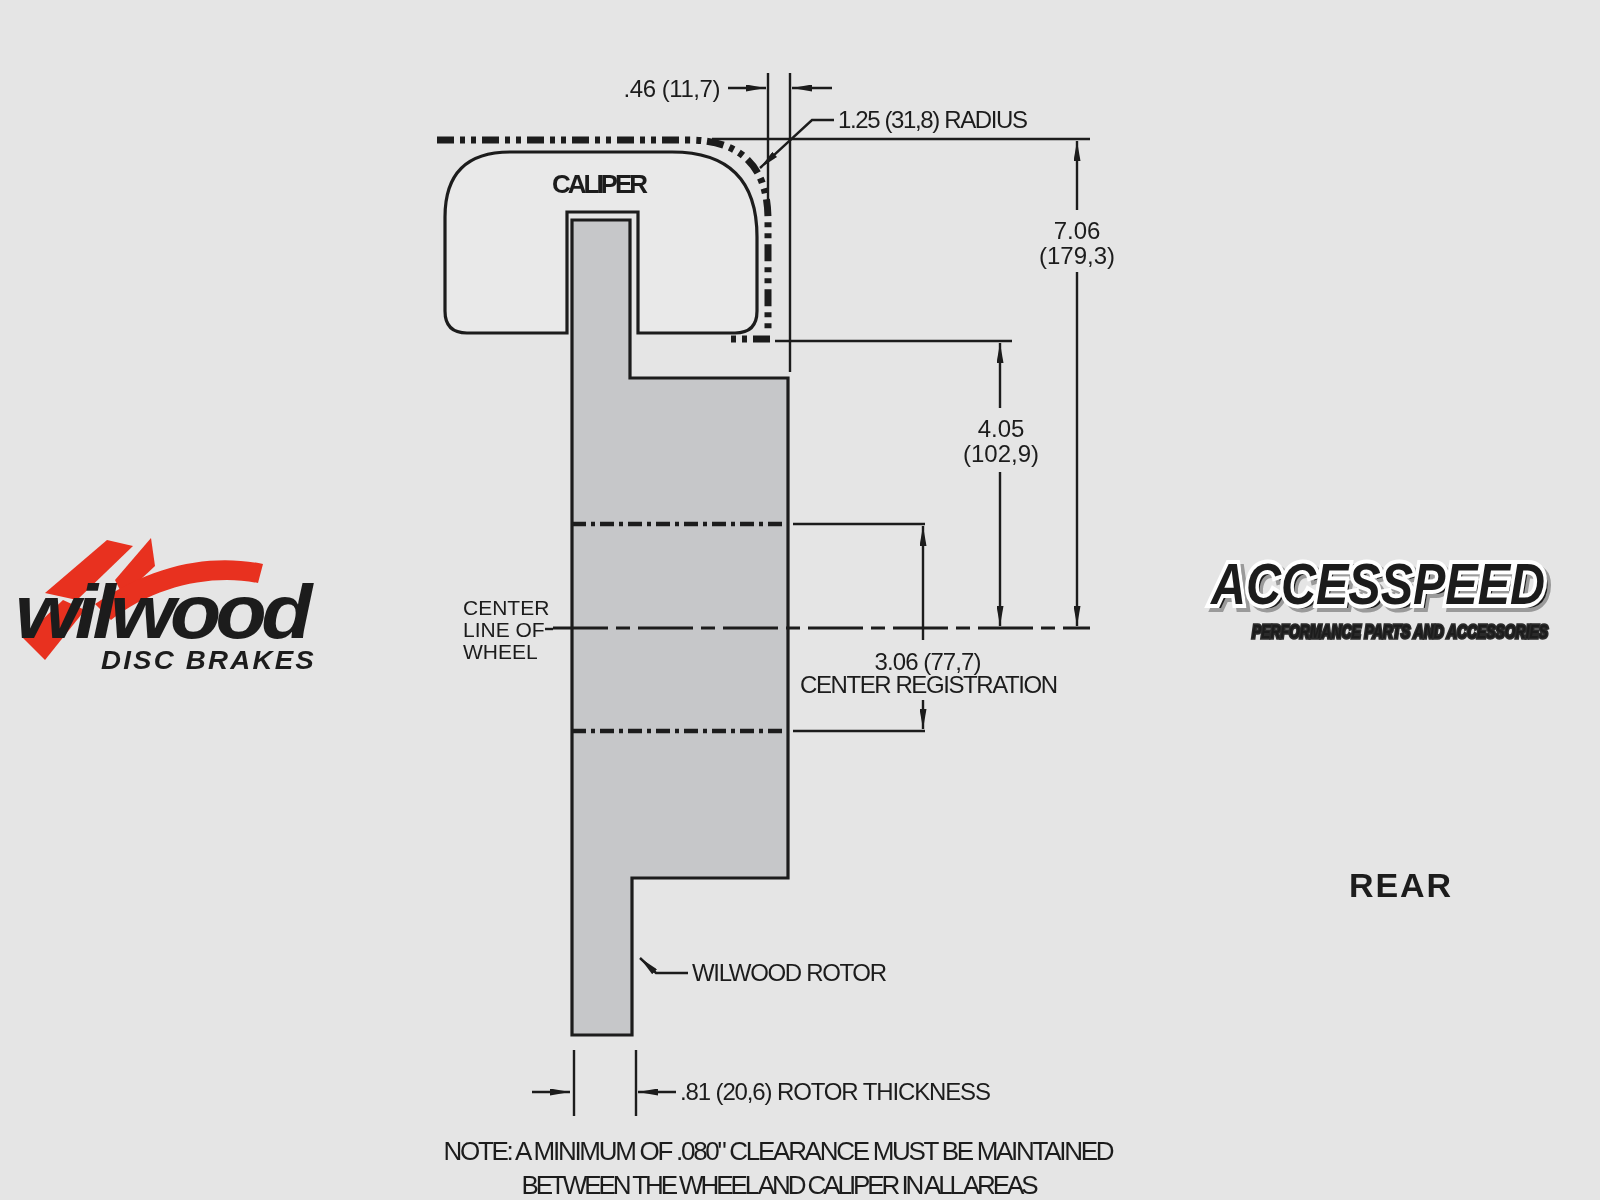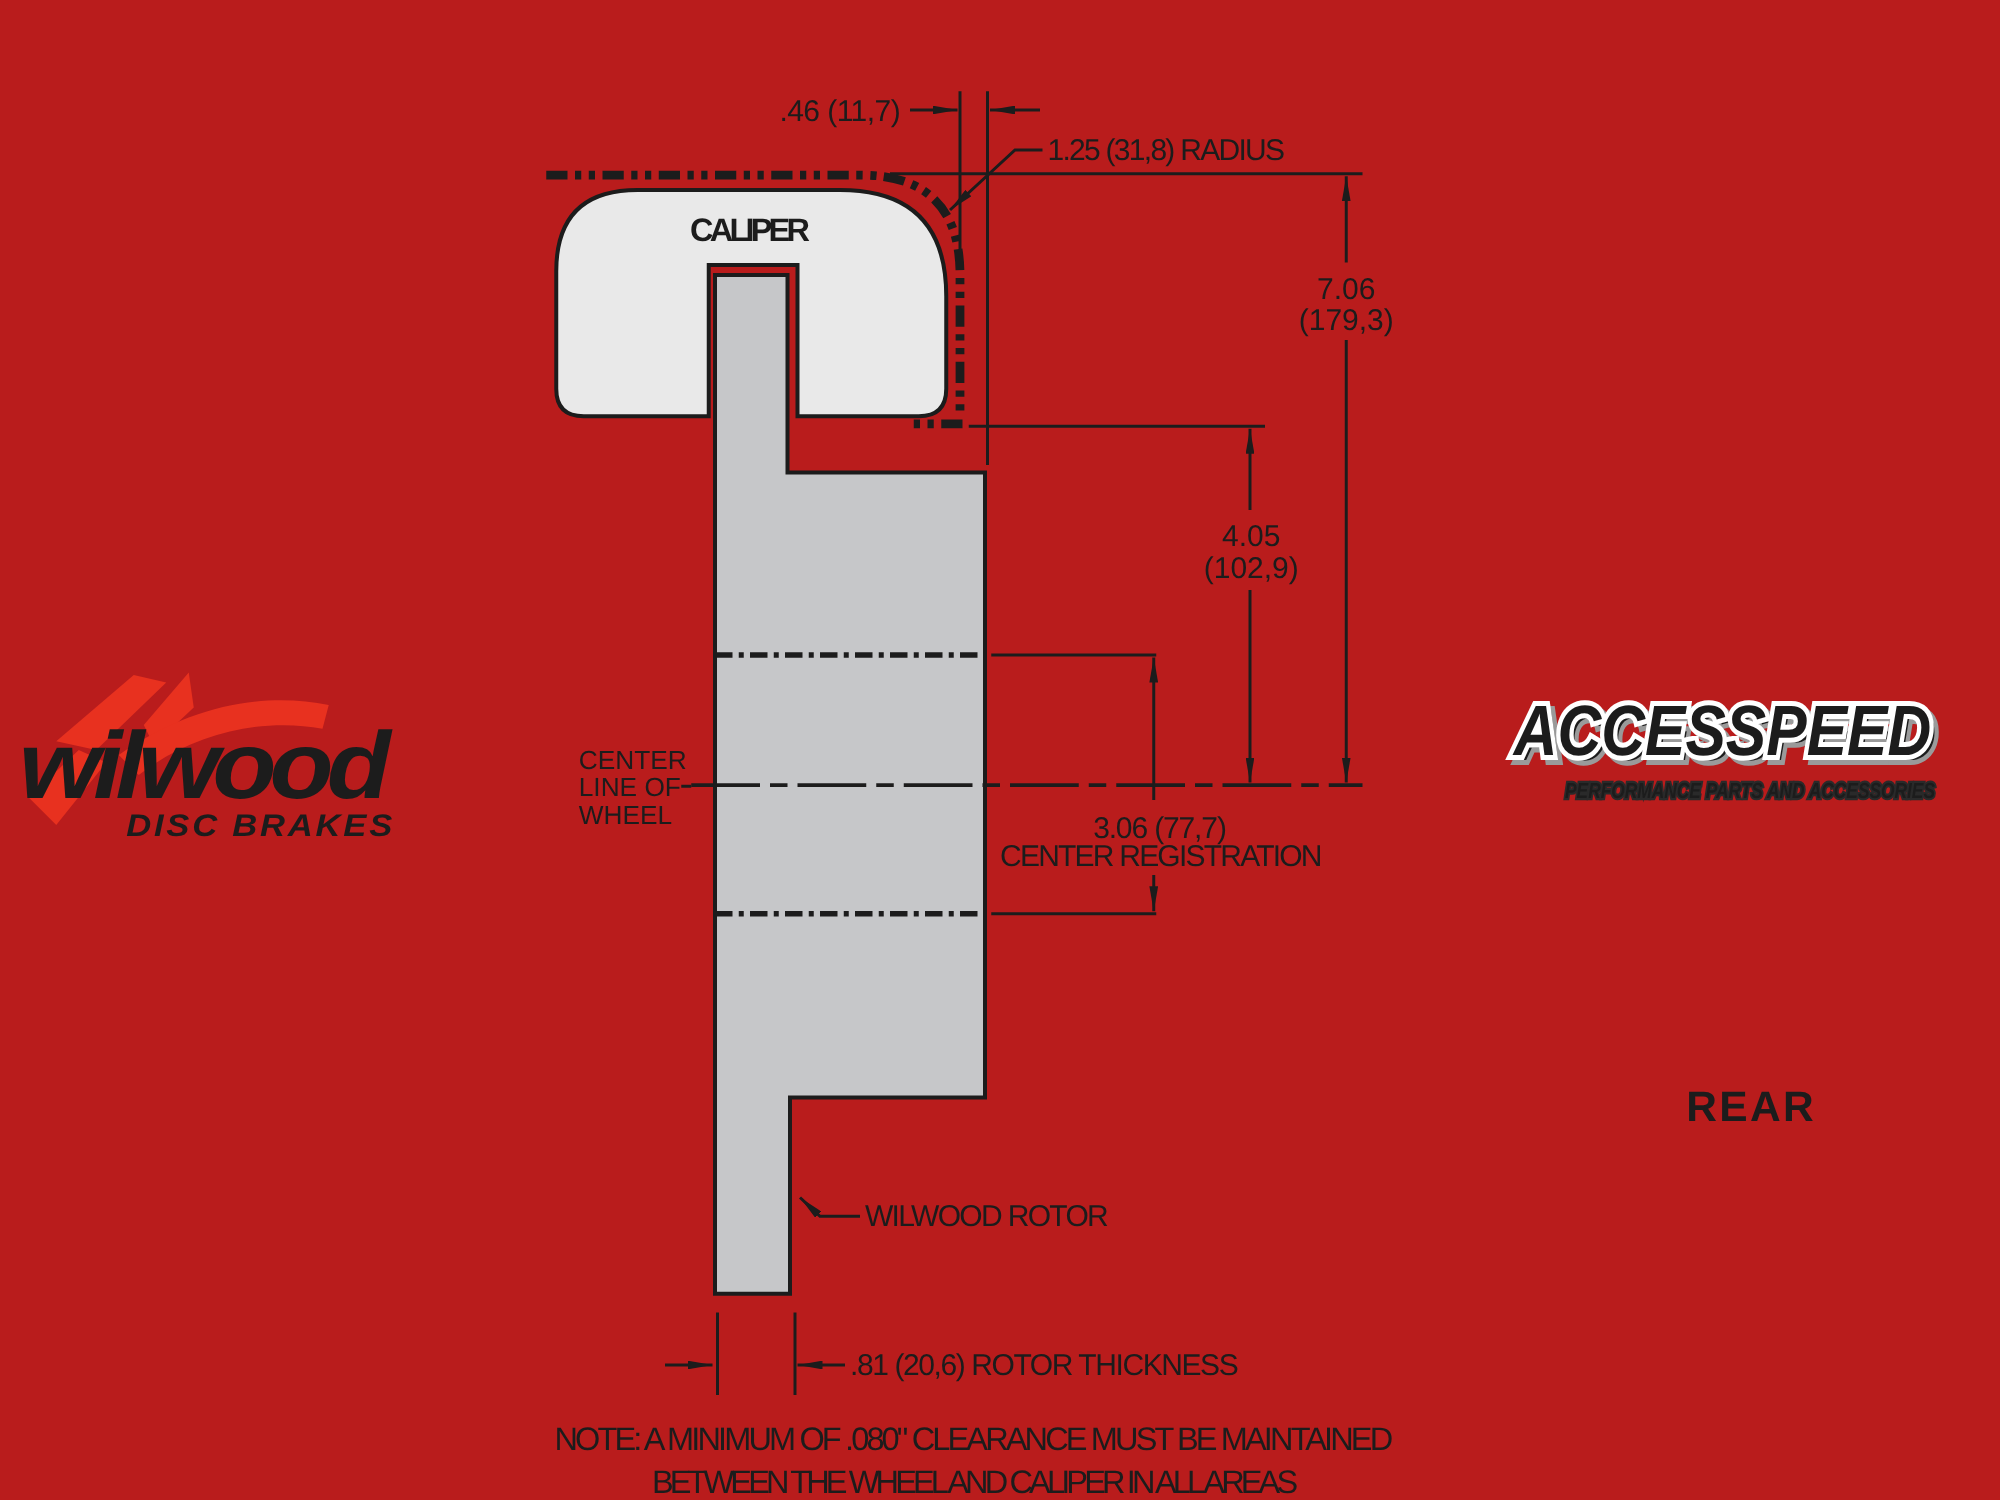--- a/index.html
+++ b/index.html
@@ -1,16 +1,16 @@
 <!DOCTYPE html>
 <html><head>
 <meta charset="utf-8">
 <style>
   html,body{margin:0;padding:0;background:#ffffff;}
-  .sheet{position:relative;width:1600px;height:1200px;background:#b91c1c;overflow:hidden;
+  .sheet{position:relative;width:1600px;height:1200px;background:#e5e5e5;overflow:hidden;
          font-family:"Liberation Sans",sans-serif;}
   svg{position:absolute;left:0;top:0;}
   svg text{font-family:"Liberation Sans",sans-serif;fill:#1c1c1c;}
   .outline{stroke:#1c1c1c;stroke-width:3.2;}
   .thin{stroke:#1c1c1c;stroke-width:2.4;fill:none;}
   .phantom{stroke:#1c1c1c;stroke-width:7;fill:none;stroke-dasharray:17 6 5 6 5 6;}
   .phantom2{stroke:#1c1c1c;stroke-width:4.5;fill:none;stroke-dasharray:14 5 4 5;}
   .cline{stroke:#1c1c1c;stroke-width:3;fill:none;stroke-dasharray:55 8 14 8;}
   .dimtxt{font-size:24px;}
   .lbltxt{font-size:21px;}

